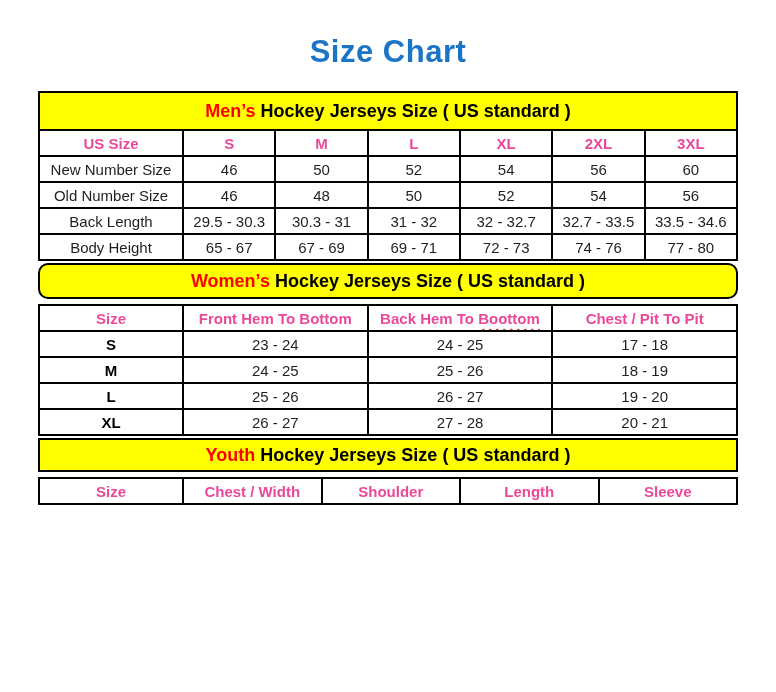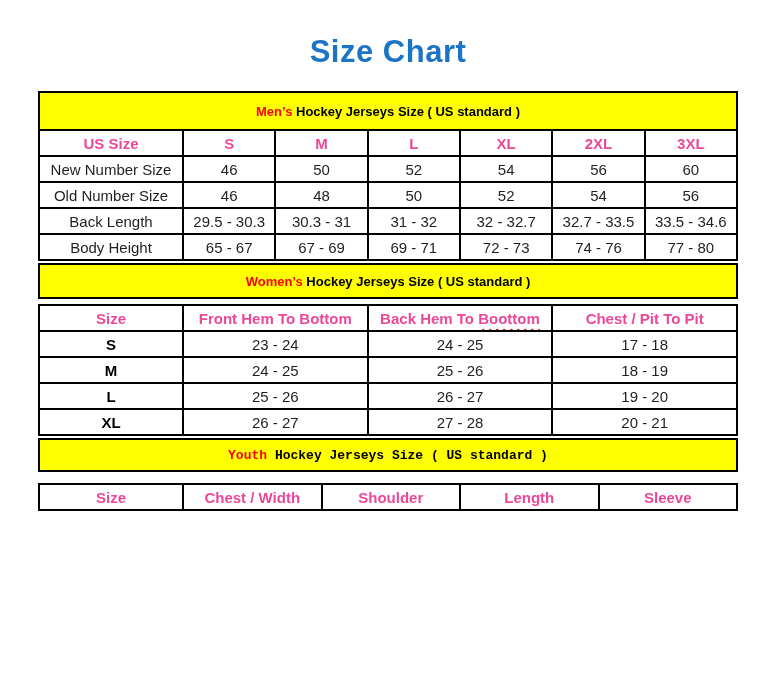--- a/index.html
+++ b/index.html
@@ -23,28 +23,28 @@
   }
 
   section.size-section { margin-bottom: 2px; }
 
   .band {
     border: 2px solid #000;
     height: 38px;
     display: flex;
     align-items: center;
     justify-content: center;
-    font-size: 13px;
+    font-size: 18px;
     font-weight: 700;
     color: #000;
     white-space: pre;
   }
   .band.attached { border-bottom: 0; }
-  .band.gap5 { margin-bottom: 5px; height: 36px; }
-  .band.gap3 { margin-bottom: 11px; height: 34px; font-family: Liberation Mono, monospace; }
+  .band.gap5 { margin-bottom: 5px; height: 36px; border-radius: 10px; }
+  .band.gap3 { margin-bottom: 5px; height: 34px; }
 
   table.size-table {
     width: 100%;
     border-collapse: collapse;
     table-layout: fixed;
   }
   table.size-table col.first { width: 144px; }
   table.size-table th,
   table.size-table td {
     border: 2px solid #000;

